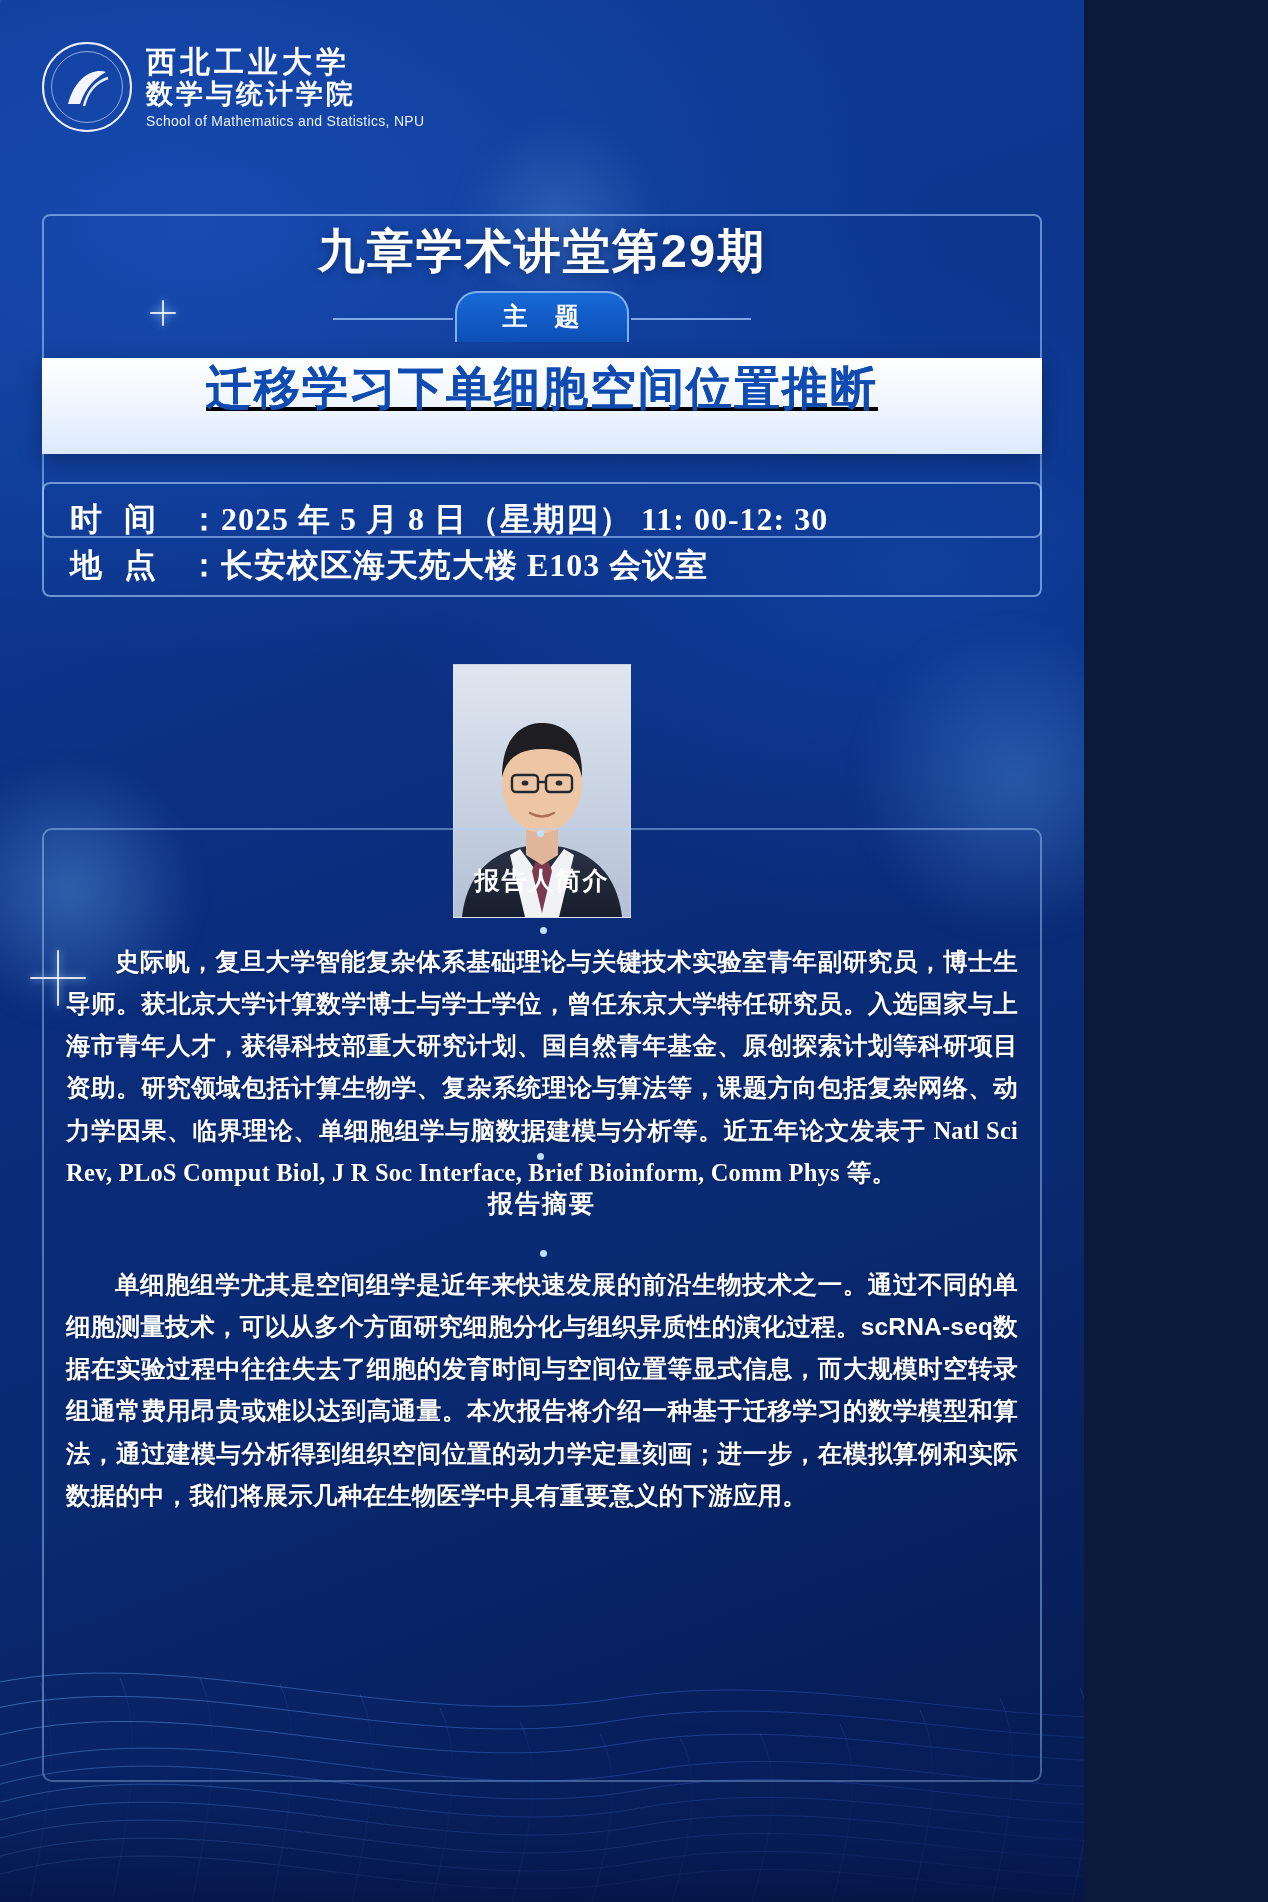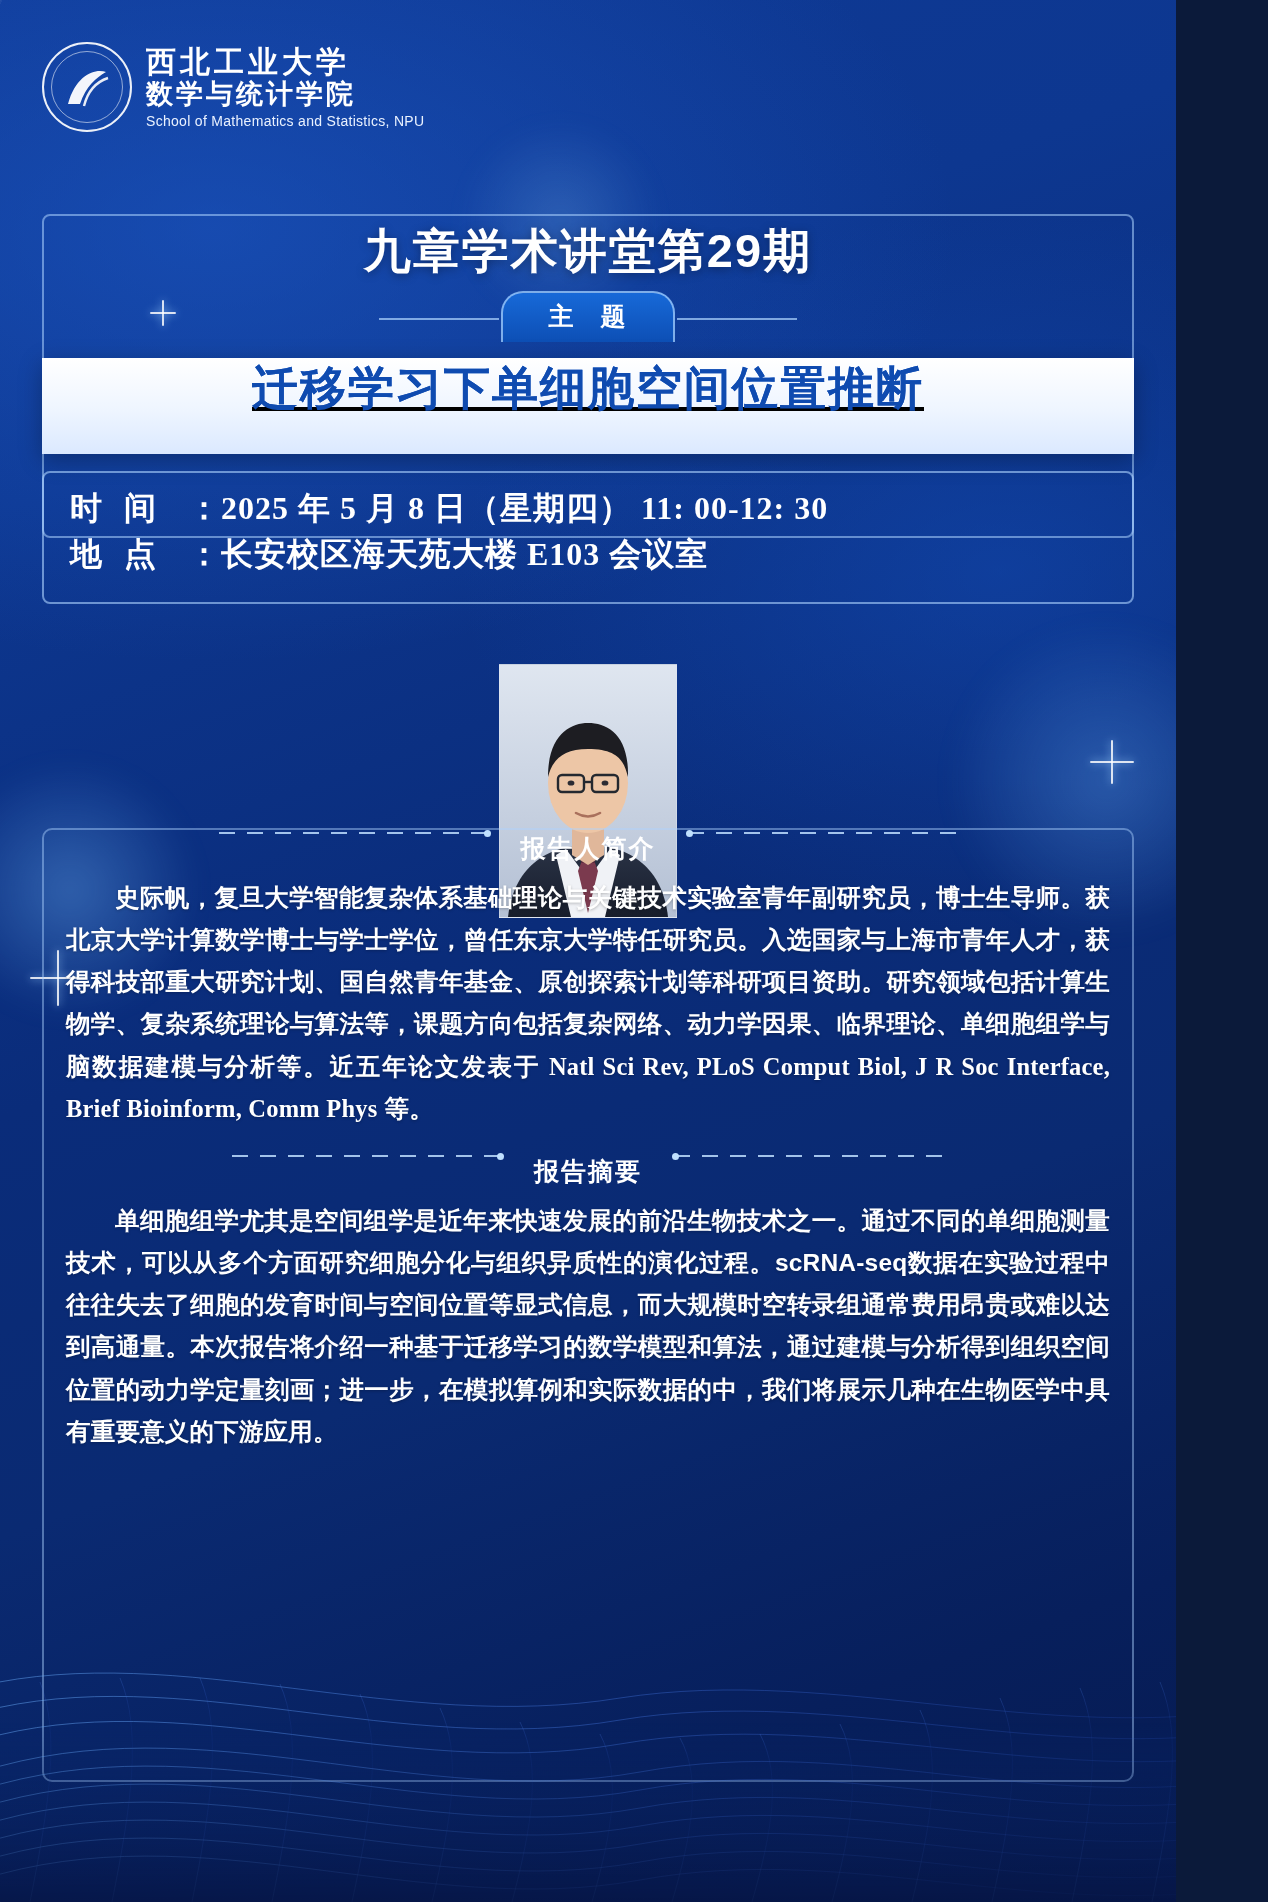--- a/index.html
+++ b/index.html
@@ -5,21 +5,21 @@
   html, body {
     margin: 0;
     padding: 0;
     background: #0b1a3a;
   }
   body {
     font-family: "Liberation Sans", "DejaVu Sans", sans-serif;
   }
   .poster {
     position: relative;
-    width: 1176px;
+    width: 1084px;
     height: 1902px;
     overflow: hidden;
     background:
       radial-gradient(1200px 700px at 18% 12%, rgba(30,90,200,0.55) 0%, rgba(10,40,120,0.0) 62%),
       radial-gradient(900px 600px at 85% 30%, rgba(20,80,190,0.45) 0%, rgba(10,40,120,0.0) 60%),
       linear-gradient(160deg, #0f3a96 0%, #0d3790 22%, #0a2c7a 48%, #0a2a72 66%, #071f5c 86%, #061a50 100%);
   }
   
   .streaks {
     position: absolute;
@@ -185,24 +185,24 @@
     font-weight: 800;
     letter-spacing: 2px;
     background: linear-gradient(180deg, #1b63d6 0%, #0b3f9c 100%);
     -webkit-background-clip: text;
     background-clip: text;
     color: #0f4bb0;
   }
 
   .meta-box {
     position: relative;
-    margin-top: 17px;
+    margin-top: 28px;
     border: 2px solid rgba(173,211,255,0.6);
     border-radius: 8px;
-    padding: 12px 26px 24px 26px;
+    padding: 12px 26px 6px 26px;
     color: #ffffff;
   }
   .meta-line {
     font-family: "Liberation Serif", "DejaVu Serif", serif;
     font-size: 32px;
     font-weight: 700;
     letter-spacing: 1px;
     line-height: 1.45;
     display: flex;
     align-items: baseline;
@@ -238,28 +238,29 @@
     pointer-events: none;
   }
 
   .section {
     position: absolute;
     left: 66px;
     right: 66px;
   }
   .sec-head {
     display: flex;
-    align-items: flex-start;
+    align-items: center;
     justify-content: center;
     gap: 32px;
     color: #ffffff;
     font-size: 25px;
     font-weight: 700;
     letter-spacing: 2px;
     margin-bottom: 12px;
+    flex-direction: column;
   }
   .sec-head .dash {
     flex: 1;
     height: 2px;
     background:
       repeating-linear-gradient(90deg, rgba(190,222,255,0.85) 0 16px, rgba(190,222,255,0) 16px 28px);
     max-width: 270px;
     position: relative;
   }
   .sec-head .dash::after {

